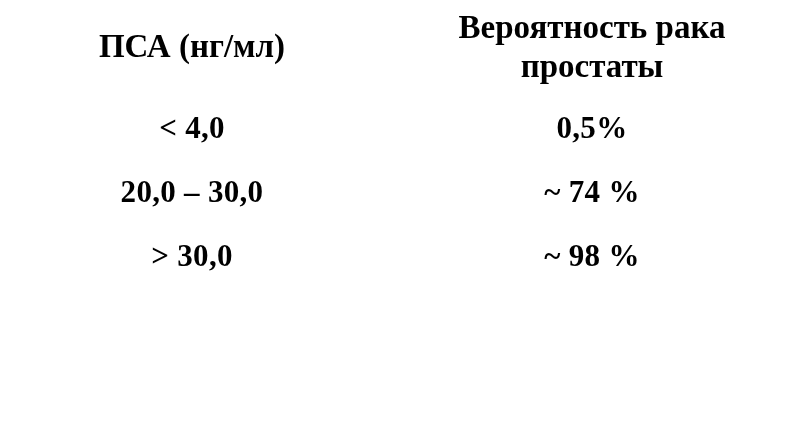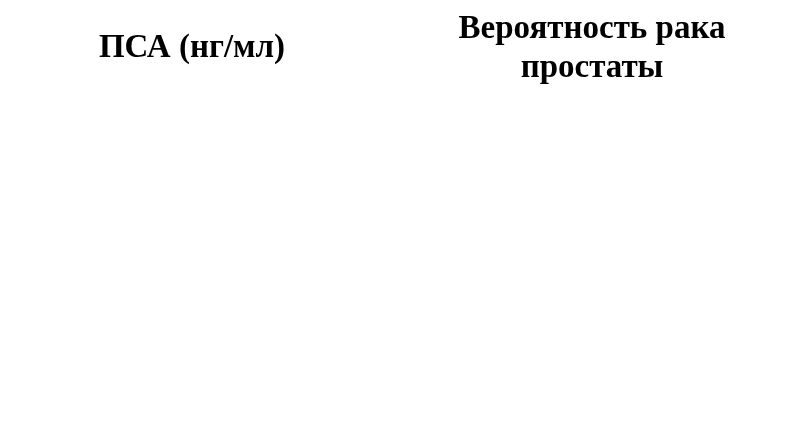--- a/index.html
+++ b/index.html
@@ -68,15 +68,39 @@
       <tr>
         <th>
           <span class="th-inner">ПСА (нг/мл)</span>
         </th>
         <th>
           <span class="th-inner">Вероятность рака простаты</span>
         </th>
       </tr>
     </thead>
     <tbody>
+      <tr>
+        <td>
+          <span class="cell-inner">&lt; 4,0</span>
+        </td>
+        <td>
+          <span class="cell-inner">0,5%</span>
+        </td>
+      </tr>
+      <tr>
+        <td>
+          <span class="cell-inner">20,0 – 30,0</span>
+        </td>
+        <td>
+          <span class="cell-inner">~ 74 %</span>
+        </td>
+      </tr>
+      <tr>
+        <td>
+          <span class="cell-inner">&gt; 30,0</span>
+        </td>
+        <td>
+          <span class="cell-inner">~ 98 %</span>
+        </td>
+      </tr>
     </tbody>
   </table>
 </div>
 
 </body></html>

